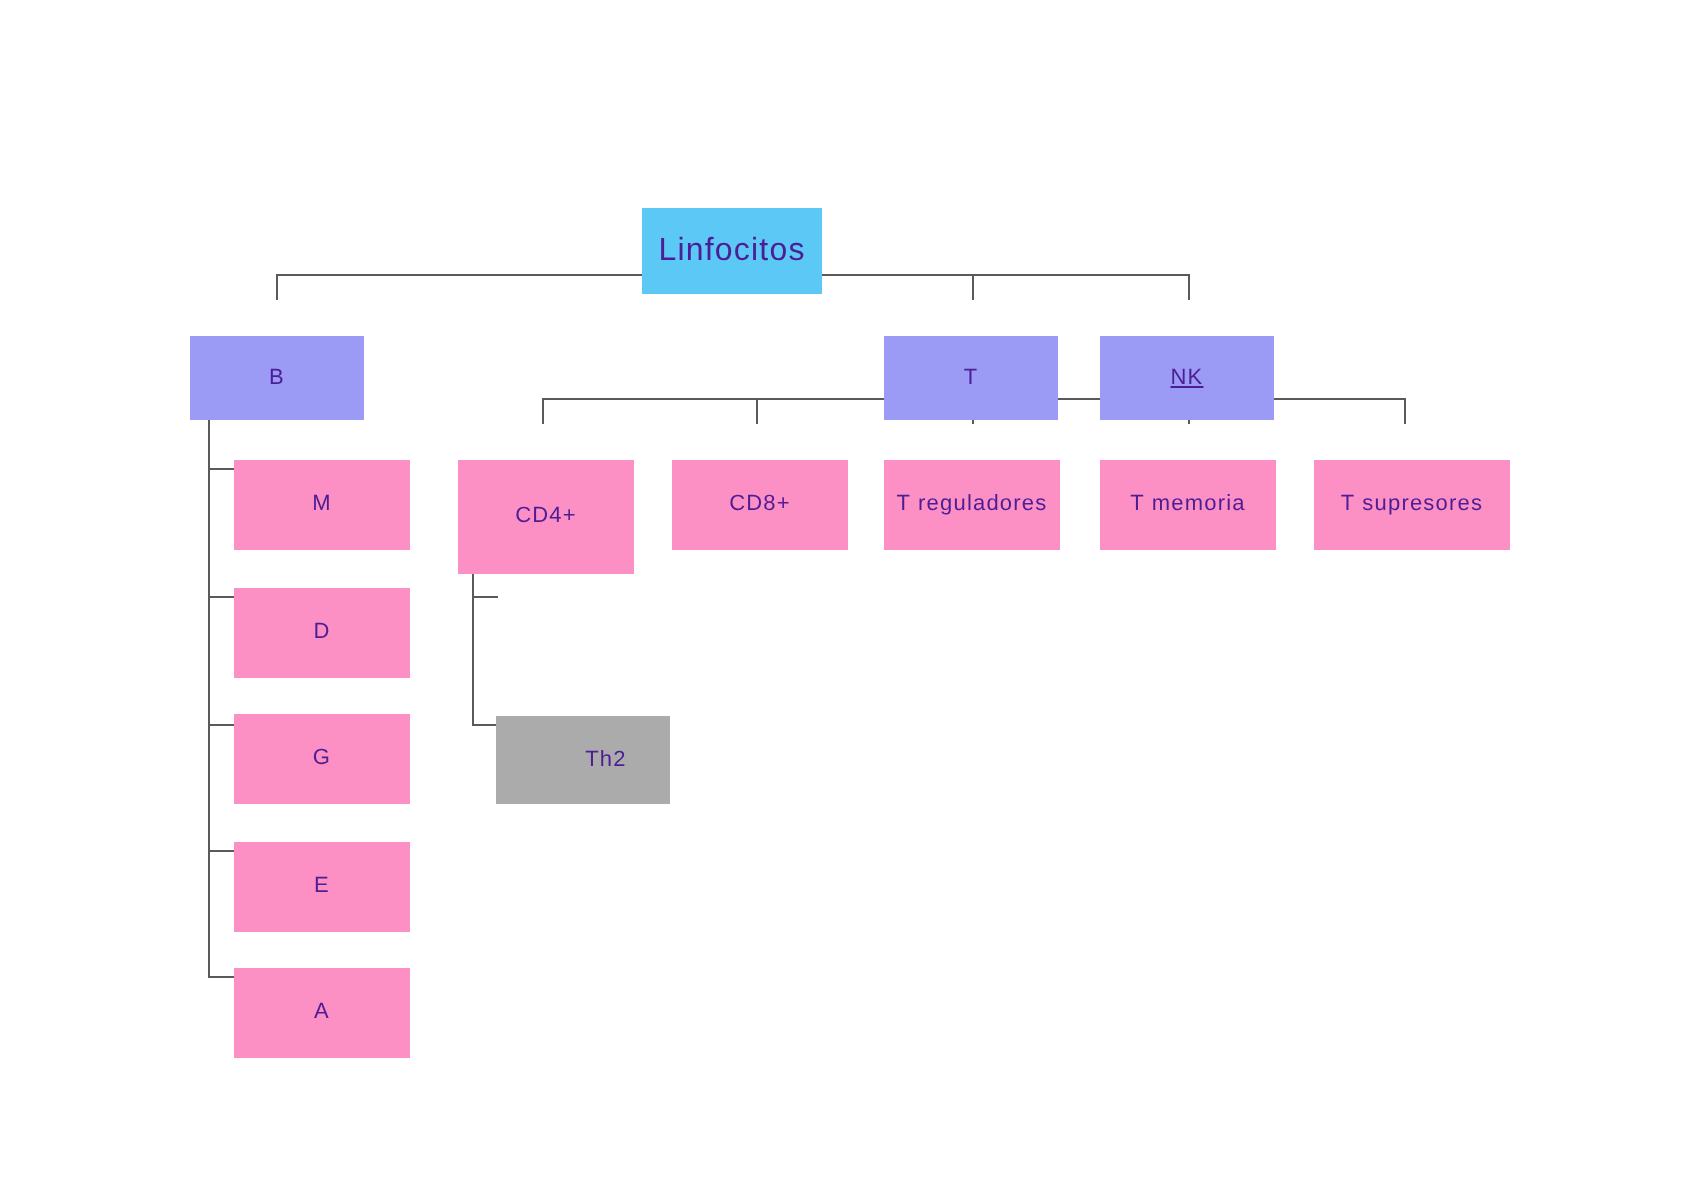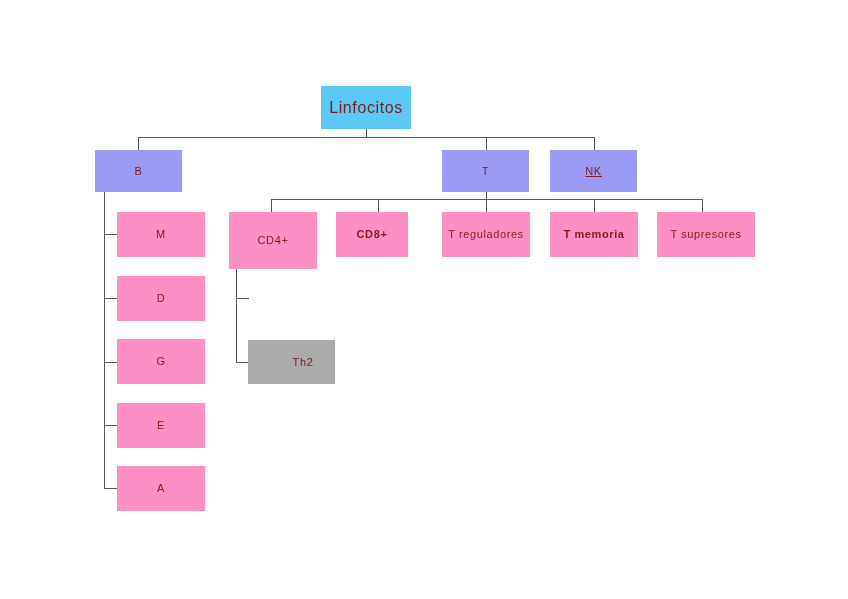--- a/index.html
+++ b/index.html
@@ -16,26 +16,27 @@
     height: 599px;
     background: #ffffff;
     overflow: hidden;
   }
   .node {
     position: absolute;
     box-sizing: border-box;
     display: flex;
     align-items: center;
     justify-content: center;
-    color: #7f1d1d;
+    color: #4c1d95;
     letter-spacing: 0.6px;
     text-align: center;
     line-height: 1.1;
     white-space: nowrap;
     user-select: none;
+    margin-top: 18px;
   }
   .node.root {
     background: #5BC8F5;
     font-size: 16px;
   }
   .node.level2 {
     background: #9B9BF5;
     font-size: 11px;
   }
   .node.pink {
@@ -95,20 +96,20 @@
   <div class="node level2" style="left:442px; top:150px; width:87px; height:42px;">T</div>
   <div class="node level2" style="left:550px; top:150px; width:87px; height:42px;text-decoration:underline;">NK</div>
 
   <div class="node pink" style="left:117px; top:212px; width:88px; height:45px;">M</div>
   <div class="node pink" style="left:117px; top:276px; width:88px; height:45px;">D</div>
   <div class="node pink" style="left:117px; top:339px; width:88px; height:45px;">G</div>
   <div class="node pink" style="left:117px; top:403px; width:88px; height:45px;">E</div>
   <div class="node pink" style="left:117px; top:466px; width:88px; height:45px;">A</div>
 
   <div class="node pink" style="left:229px; top:212px; width:88px; height:57px;">CD4+</div>
-  <div class="node pink" style="left:336px; top:212px; width:72px; height:45px;font-weight:bold;">CD8+</div>
+  <div class="node pink" style="left:336px; top:212px; width:88px; height:45px;">CD8+</div>
   <div class="node pink" style="left:442px; top:212px; width:88px; height:45px;text-align:center;">T reguladores</div>
-  <div class="node pink" style="left:550px; top:212px; width:88px; height:45px;font-weight:bold;">T memoria</div>
+  <div class="node pink" style="left:550px; top:212px; width:88px; height:45px;">T memoria</div>
   <div class="node pink" style="left:657px; top:212px; width:98px; height:45px;">T supresores</div>
 
   <div class="node gray" style="left:248px; top:340px; width:87px; height:44px;padding-left:23px;">Th2</div>
 
 </div>
 
 </body></html>

